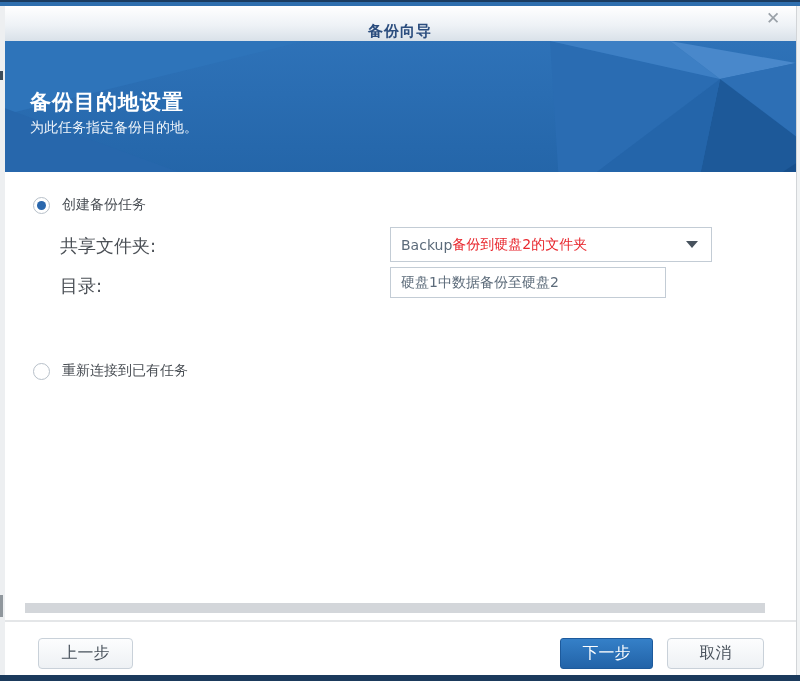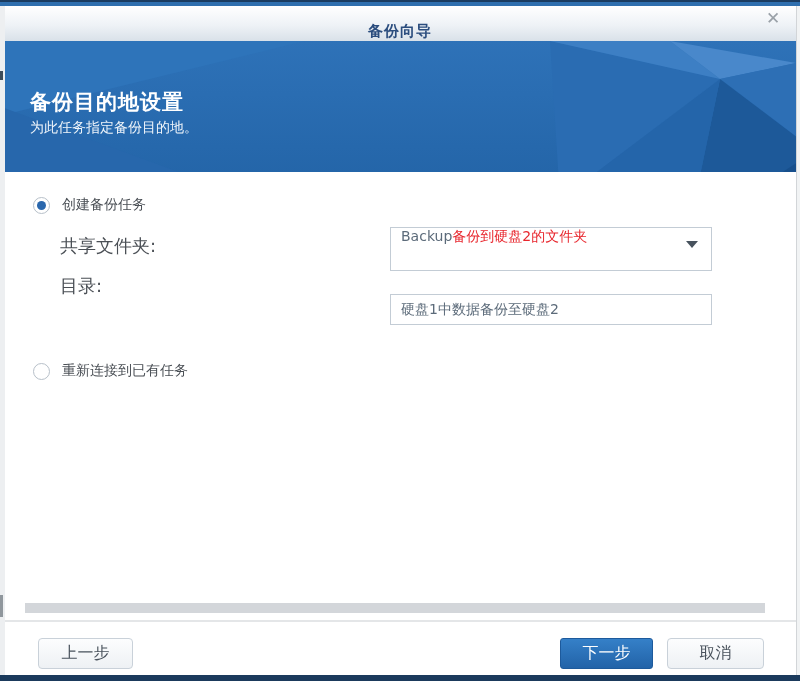--- a/index.html
+++ b/index.html
@@ -57,37 +57,36 @@
     width: 17px; height: 17px; border-radius: 50%;
     border: 1px solid #b7c0c9; background: #ffffff;
     display: inline-flex; align-items: center; justify-content: center;
     cursor: pointer;
   }
   .radio.selected::after {
     content: ""; width: 9px; height: 9px; border-radius: 50%; background: #2a67ad;
   }
   .field-label { position: absolute; left: 55px; font-size: 18px; color: #4a4f55; }
   .dropdown {
-    position: absolute; left: 385px; top: 55px; width: 322px; height: 44px;
+    position: absolute; left: 385px; top: 55px; width: 322px; height: 35px;
     background: #fff; border: 1px solid #c3ccd5;
-    display: flex; align-items: flex-start; cursor: pointer;
+    display: flex; align-items: center; cursor: pointer;
   }
   .dropdown .value { font-size: 14px; color: #5c6b7a; margin-left: 10px; }
   .dropdown .annotation { font-size: 14px; color: #e8262d; white-space: nowrap; }
   .dd-arrow {
     position: absolute; right: 13px; top: 13px;
     width: 0; height: 0; border-left: 6px solid transparent;
     border-right: 6px solid transparent; border-top: 7px solid #47525d;
   }
   .text-input {
-    position: absolute; left: 385px; top: 95px; width: 322px; height: 31px;
+    position: absolute; left: 385px; top: 95px; width: 276px; height: 31px;
     background: #fff; border: 1px solid #c3ccd5;
     font-size: 14px; color: #5c6b7a; padding: 0 10px;
     font-family: "DejaVu Sans", "Liberation Sans", sans-serif;
-    margin-top: 27px;
   }
   
   .hscrollbar { position: absolute; left: 25px; top: 603px; width: 740px; height: 10px; background: #d3d6da; }
   .footer-divider { position: absolute; left: 0; top: 620px; width: 100%; height: 2px; background: #e4e6e8; }
   
   .btn {
     position: absolute; top: 638px; height: 31px;
     border-radius: 4px; font-size: 16px; cursor: pointer; text-align: center;
     font-family: "DejaVu Sans", "Liberation Sans", sans-serif;
   }

